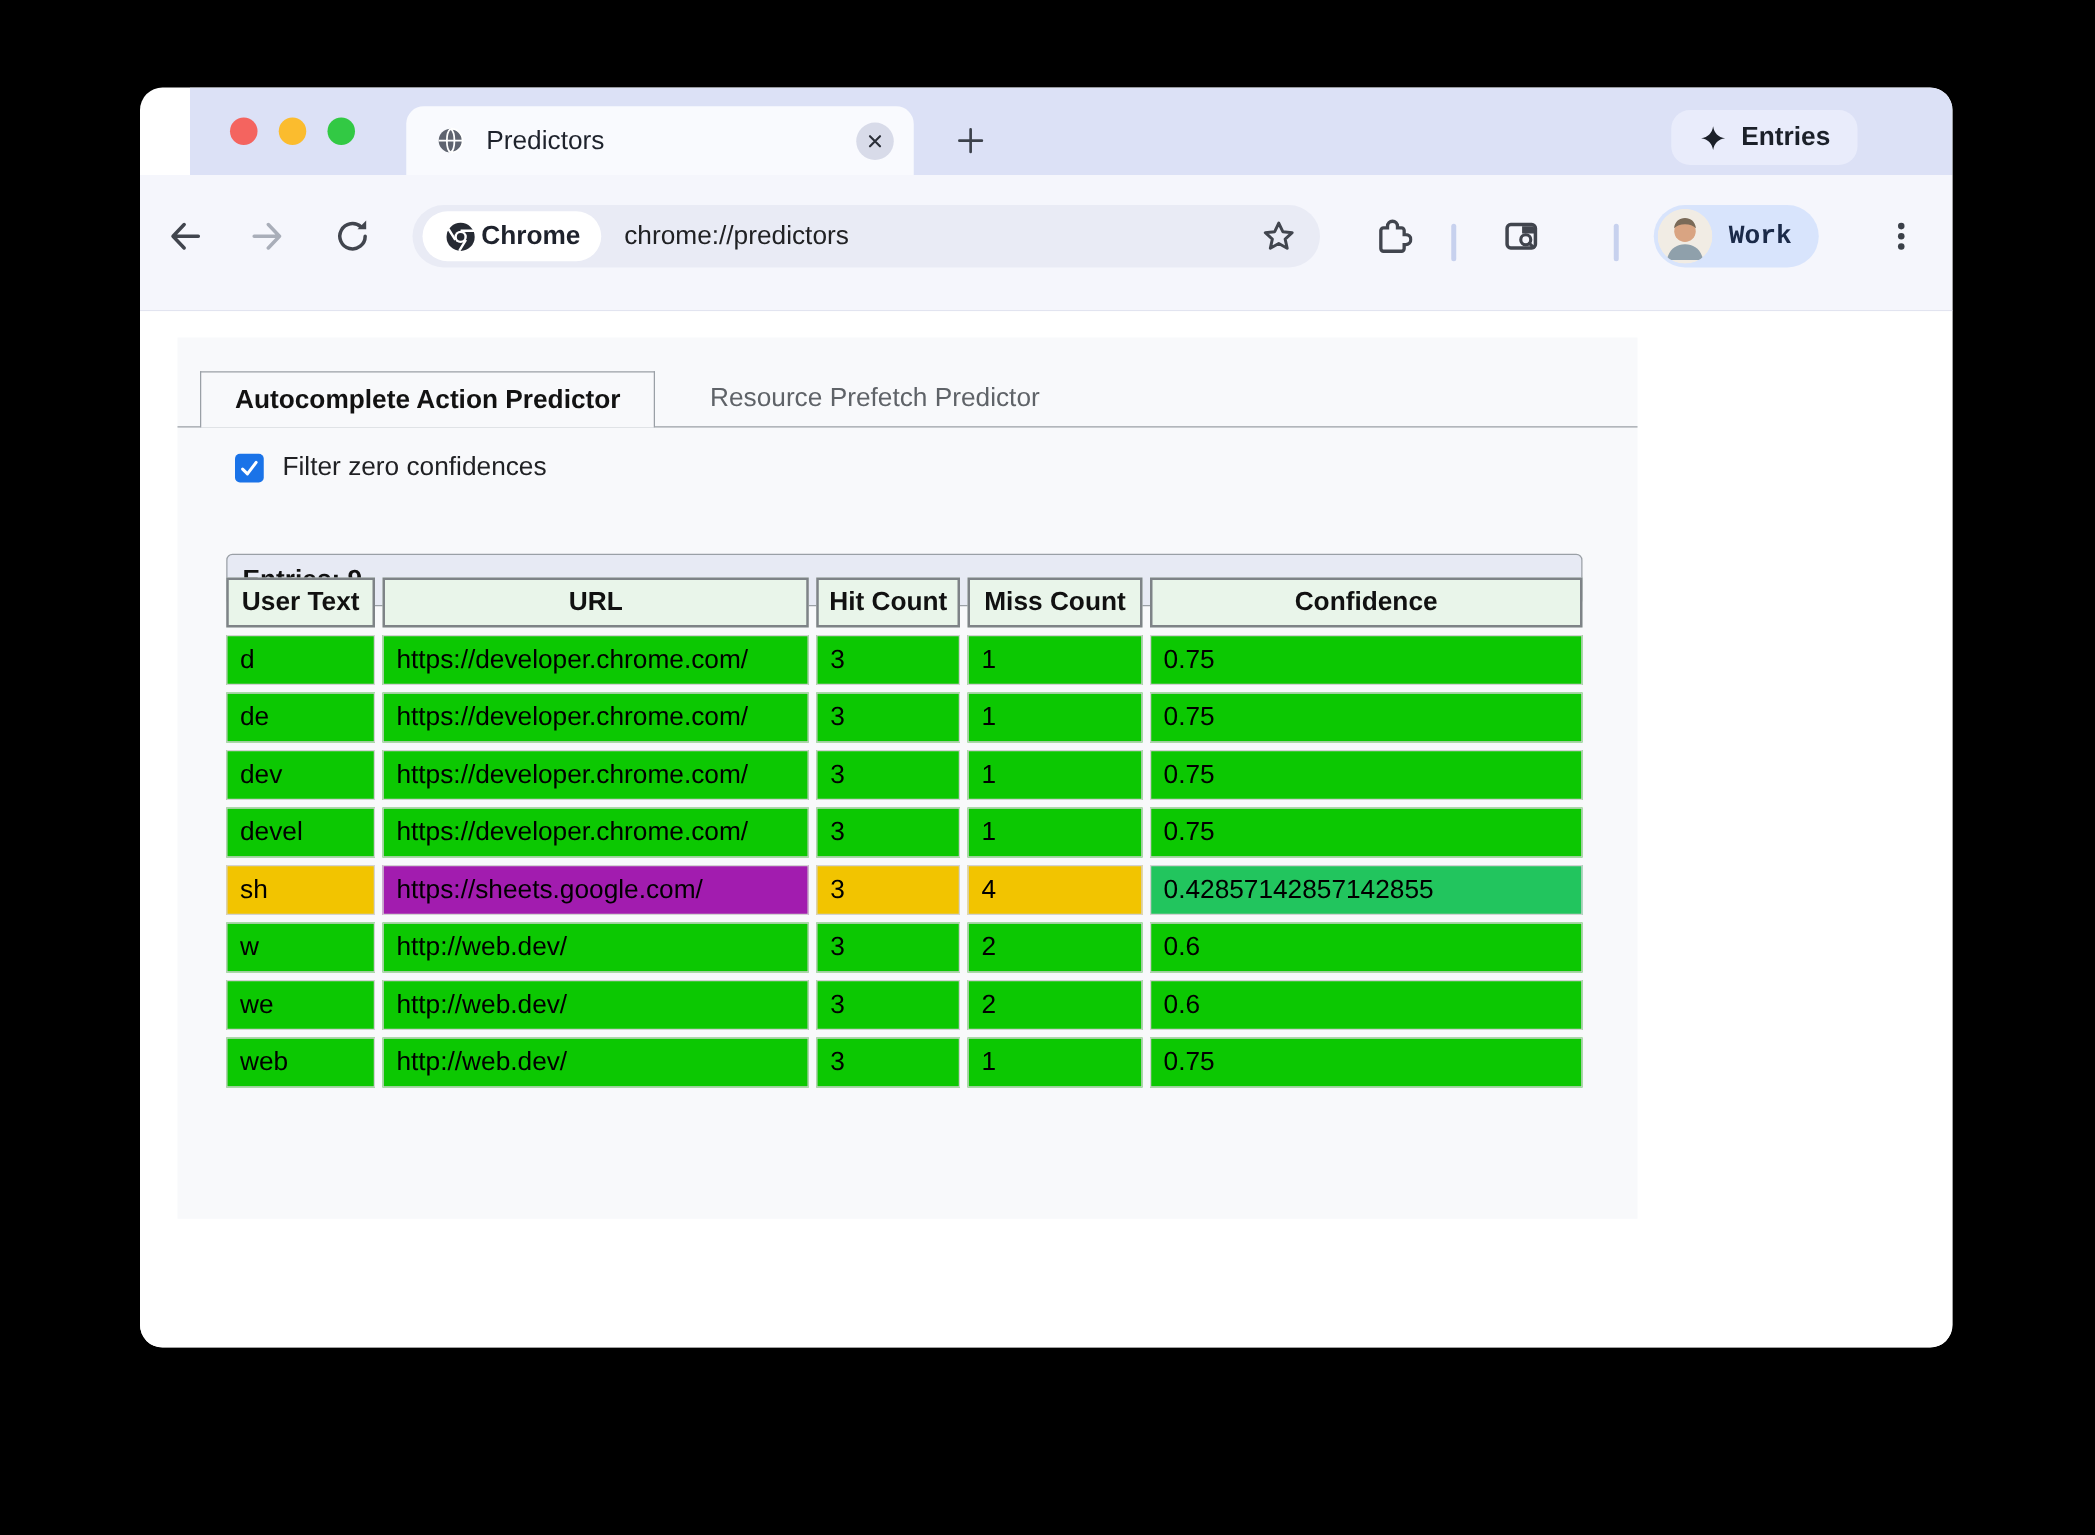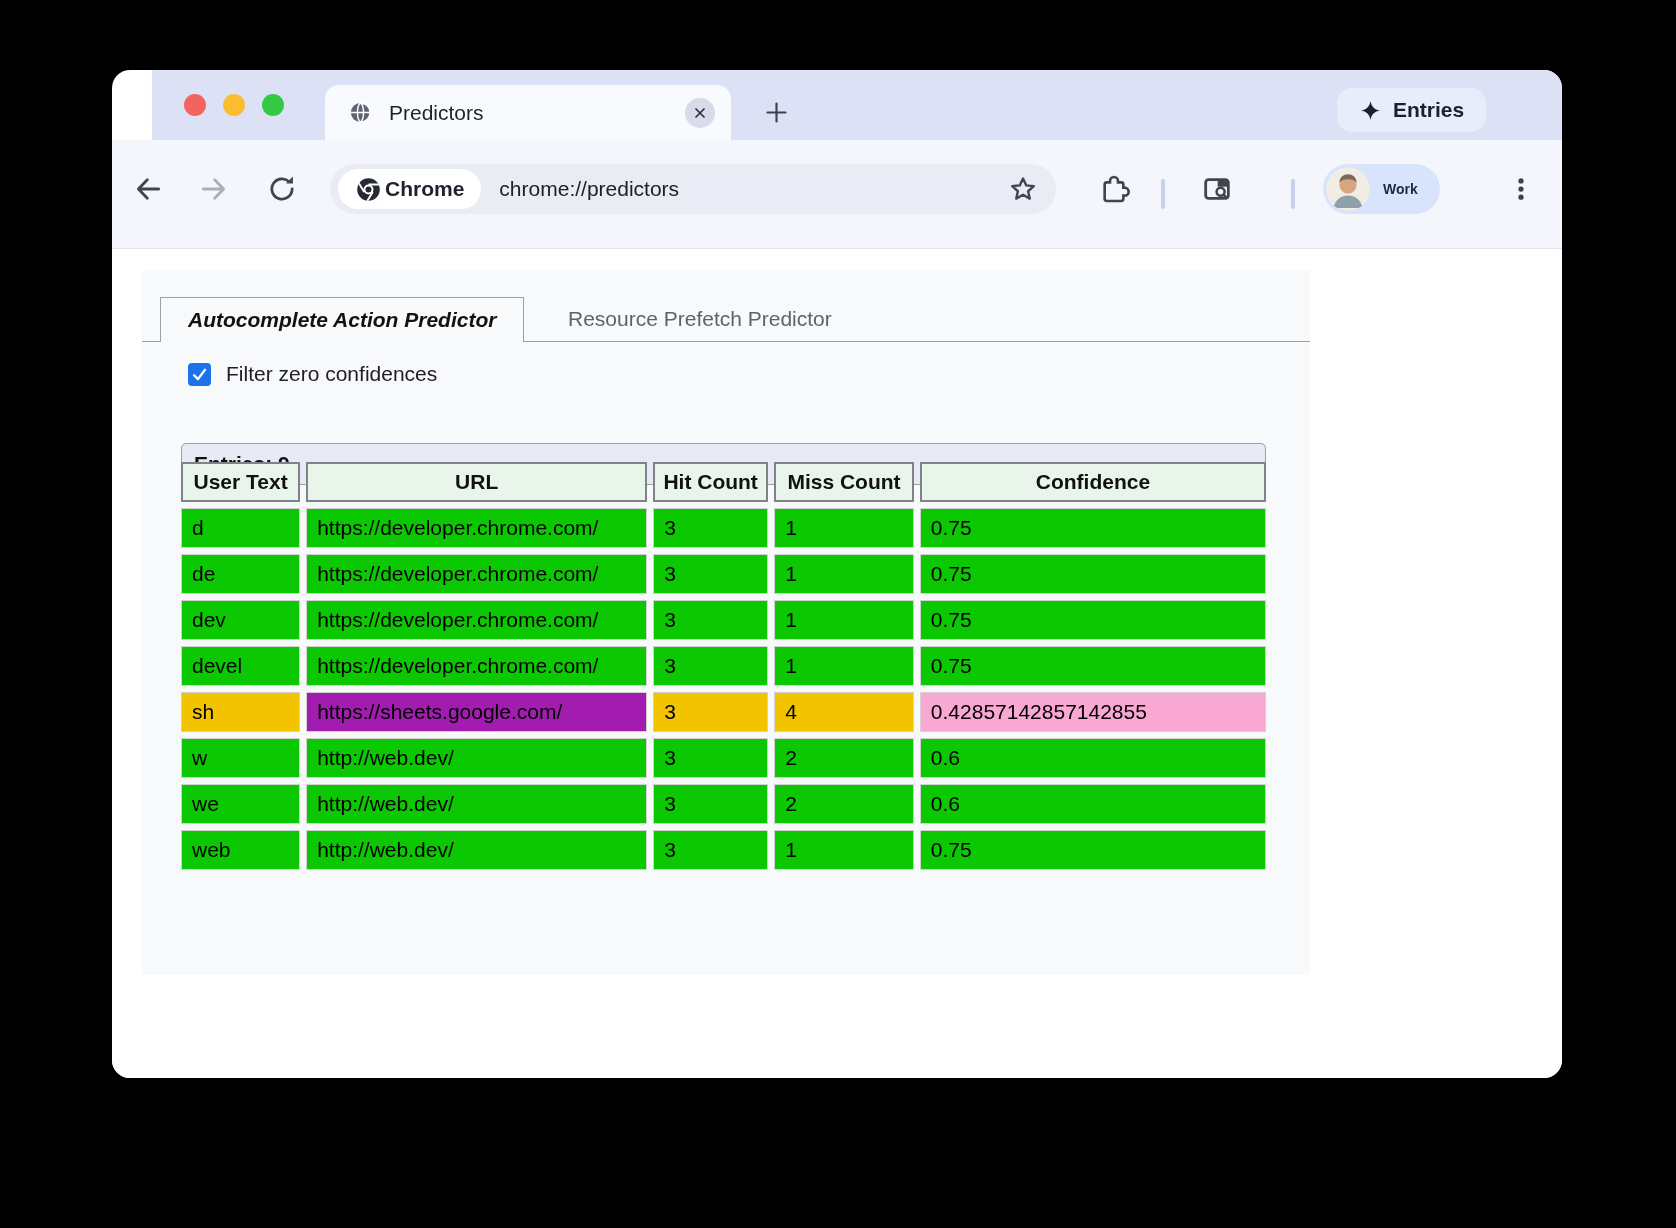--- a/index.html
+++ b/index.html
@@ -41,29 +41,29 @@
   }
   .site-badge-label{font-size:21px;font-weight:bold;color:#1e222c;}
   .url-text{margin-left:18px;font-size:21px;color:#202124;}
   .star-btn{margin-left:auto;margin-right:14px;width:38px;height:38px;display:flex;align-items:center;justify-content:center;}
   .divider{position:absolute;top:39px;width:4px;height:30px;border-radius:2px;background:#c7d1ee;}
   .profile-pill{
     position:absolute;left:1211px;top:24px;height:50px;border-radius:25px;background:#d8e4fc;
     display:flex;align-items:center;padding:0 22px 0 3px;
   }
   .avatar{width:44px;height:44px;border-radius:50%;overflow:hidden;flex:none;}
-  .profile-label{margin-left:13px;font-size:14px;font-weight:600;color:#1b2a49;}
+  .profile-label{margin-left:13px;font-size:21px;font-weight:600;color:#1b2a49;font-family:Liberation Mono, monospace;}
   
   .content{position:relative;height:829px;background:#fff;}
   .panel{position:absolute;left:30px;top:21px;width:1168px;height:705px;background:#f8f9fb;}
   .page-tabs{position:absolute;left:0;top:27px;width:100%;height:45px;border-bottom:1px solid #9aa0a6;box-sizing:border-box;}
   .page-tab-active{
     position:absolute;left:18px;top:0;height:45px;box-sizing:border-box;background:#f8f9fb;
     border:1px solid #9aa0a6;border-bottom:none;display:flex;align-items:center;
-    padding:0 27px;font-size:21px;font-weight:bold;color:#121212;font-style:italic;
+    padding:0 27px;font-size:21px;font-weight:bold;color:#121212;
   }
   .page-tab-inactive{
     position:absolute;left:406px;top:0;height:44px;display:flex;align-items:center;
     padding:0 20px;font-size:21px;color:#5f6368;cursor:pointer;
   }
   .filter-row{position:absolute;left:46px;top:92px;display:flex;align-items:center;gap:15px;}
   .checkbox{width:23px;height:23px;border-radius:4px;display:flex;align-items:center;justify-content:center;}
   .filter-label{font-size:21px;color:#202124;}
   .entries-box{
     position:absolute;left:39px;top:129px;width:1085px;height:42px;box-sizing:border-box;
@@ -269,21 +269,21 @@
               <td style="background-color: rgb(12, 200, 2);">https://developer.chrome.com/</td>
               <td style="background-color: rgb(12, 200, 2);">3</td>
               <td style="background-color: rgb(12, 200, 2);">1</td>
               <td style="background-color: rgb(12, 200, 2);">0.75</td>
             </tr>
             <tr>
               <td style="background-color: rgb(242, 196, 0);">sh</td>
               <td style="background-color: #a21caf; margin-top: 13px;">https://sheets.google.com/</td>
               <td style="background-color: rgb(242, 196, 0);">3</td>
               <td style="background-color: rgb(242, 196, 0);">4</td>
-              <td style="background-color: #f9a8d4;">0.42857142857142855</td>
+              <td style="background-color: #22c55e;">0.42857142857142855</td>
             </tr>
             <tr>
               <td style="background-color: rgb(12, 200, 2);">w</td>
               <td style="background-color: rgb(12, 200, 2);">http://web.dev/</td>
               <td style="background-color: rgb(12, 200, 2);">3</td>
               <td style="background-color: rgb(12, 200, 2);">2</td>
               <td style="background-color: rgb(12, 200, 2);">0.6</td>
             </tr>
             <tr>
               <td style="background-color: rgb(12, 200, 2);">we</td>

